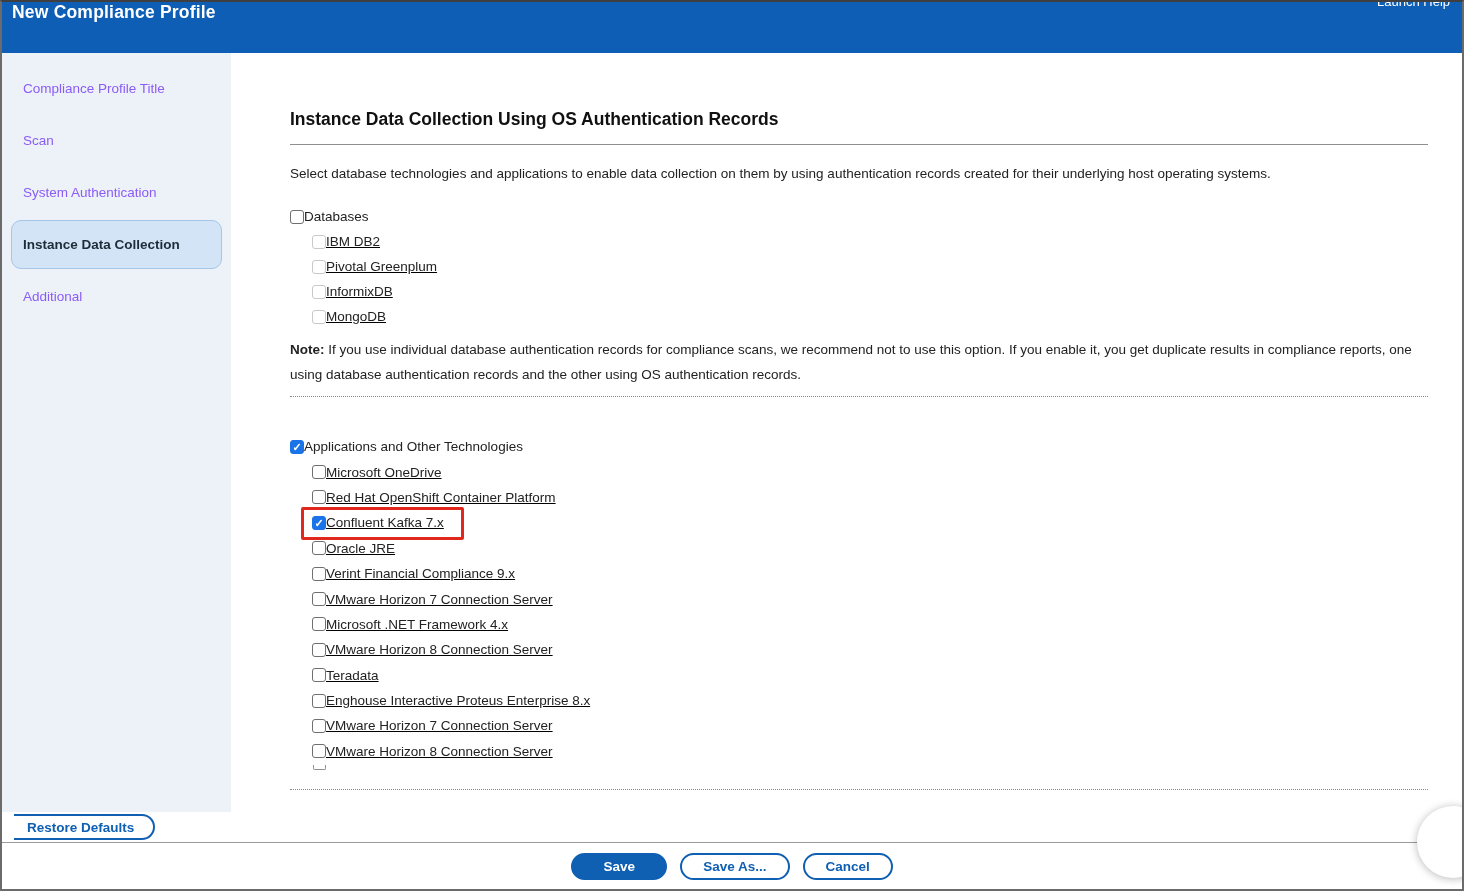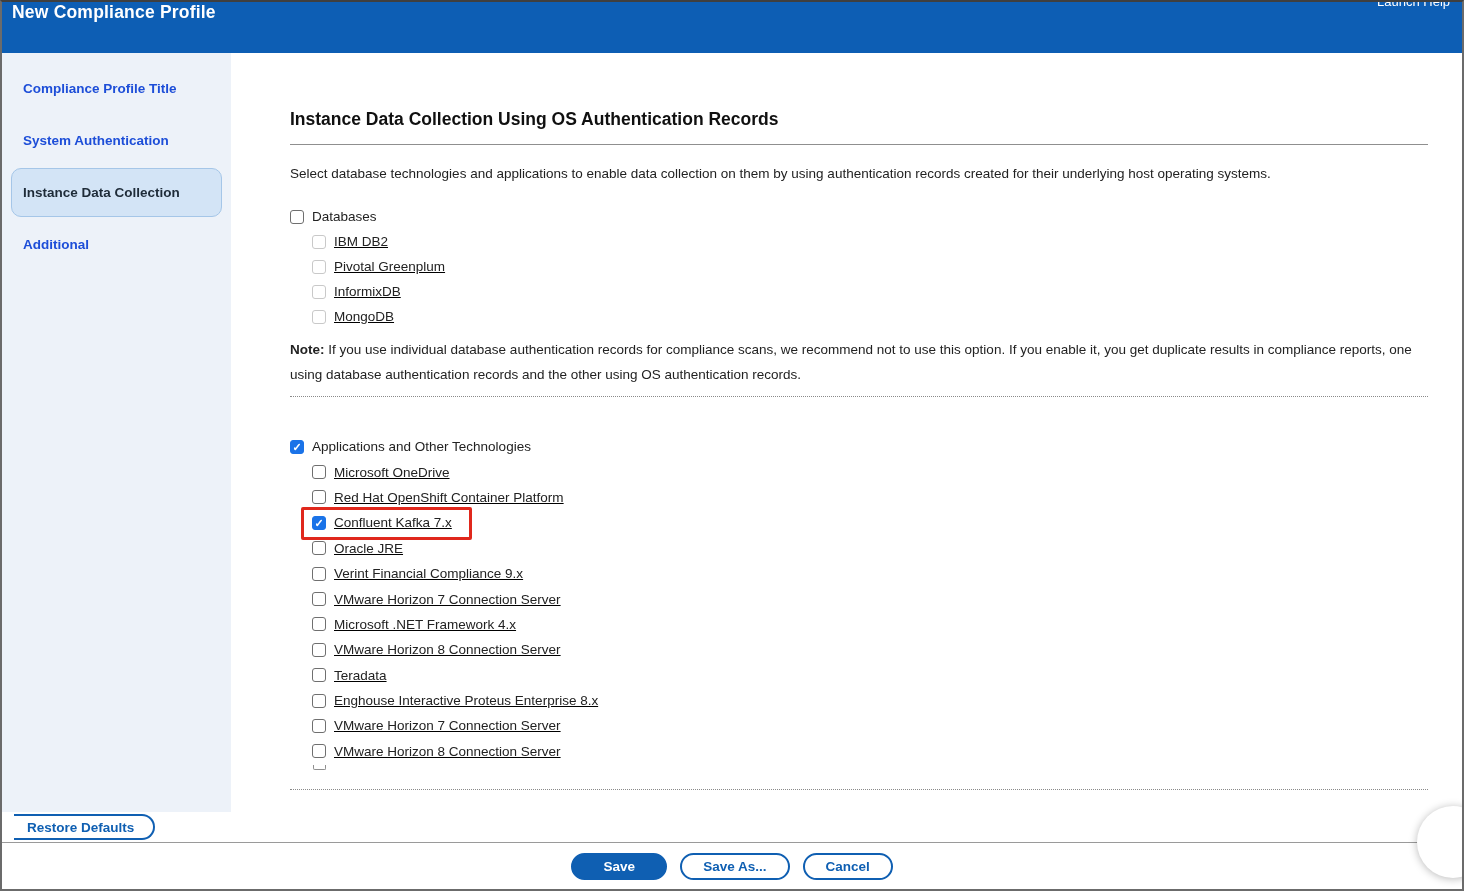--- a/index.html
+++ b/index.html
@@ -28,22 +28,22 @@
   
   .sidebar {
     position: absolute; top: 51px; left: 0; width: 229px; bottom: 77px;
     background: var(--sidebar-bg);
   }
   .sidebar ul { list-style: none; padding-top: 8px; }
   .sidebar li {
     display: flex; align-items: center;
     height: 49px; margin: 3px 9px; padding: 0 11px;
     border-radius: 10px;
-    font-size: 13.5px; color: #1d4ed8;
-    cursor: pointer; border: 1px solid transparent; font-weight: bold;
+    font-size: 13.5px; color: #8b5cf6;
+    cursor: pointer; border: 1px solid transparent;
   }
   .sidebar li.selected {
     background: var(--selected-bg);
     border: 1px solid #a5c6e8;
     color: #1e2b38; font-weight: bold;
   }
 
   
   .main {
     position: absolute; top: 51px; left: 229px; right: 0; bottom: 49px;
@@ -52,21 +52,21 @@
   }
   h1.page-heading { font-size: 17.5px; font-weight: bold; color: #101010; margin-bottom: 14px; }
   hr.solid  { border: none; border-top: 1px solid #8f8f8f; margin-bottom: 21px; }
   hr.dotted { border: none; border-top: 1px dotted #8a8a8a; margin-top: 9px; }
   hr.dotted.second { margin-top: 19px; }
   p.desc { font-size: 13.5px; color: #222; margin-bottom: 23px; }
 
   
   .children { margin-left: 22px; text-decoration: underline; }
   .check-row {
-    display: flex; align-items: center; gap: 8px;
+    display: flex; align-items: center; 
     height: 25px; width: max-content;
     position: relative; cursor: pointer;
   }
   .apps .check-row { height: 25.4px; }
   .cbx {
     width: 14px; height: 14px; flex: 0 0 14px;
     border: 1px solid #6f6f6f; border-radius: 3px;
     background: #fff; position: relative;
   }
   .cbx.disabled { border-color: #c9c9c9; }
@@ -132,20 +132,21 @@
 <div class="page" style="--header-blue: #0d5eb4; --accent: #0f5fb2; --cbx-blue: #1a73e8; --red: #e0281c; --sidebar-bg: #edf2f9; --selected-bg: #d3e4f6;">
 
   <div class="hdr">
     <span class="hdr-title">New Compliance Profile</span>
     <a class="help-link">Launch Help</a>
   </div>
 
   <nav class="sidebar">
     <ul id="sidebar-list">
         <li>Compliance Profile Title</li>
+        <li>Scan</li>
         <li>System Authentication</li>
         <li class="selected">Instance Data Collection</li>
         <li>Additional</li>
       </ul>
   </nav>
 
   <main class="main">
     <h1 class="page-heading">Instance Data Collection Using OS Authentication Records</h1>
     <hr class="solid">
     <p class="desc">Select database technologies and applications to enable data collection on them by using authentication records created for their underlying host operating systems.</p>

